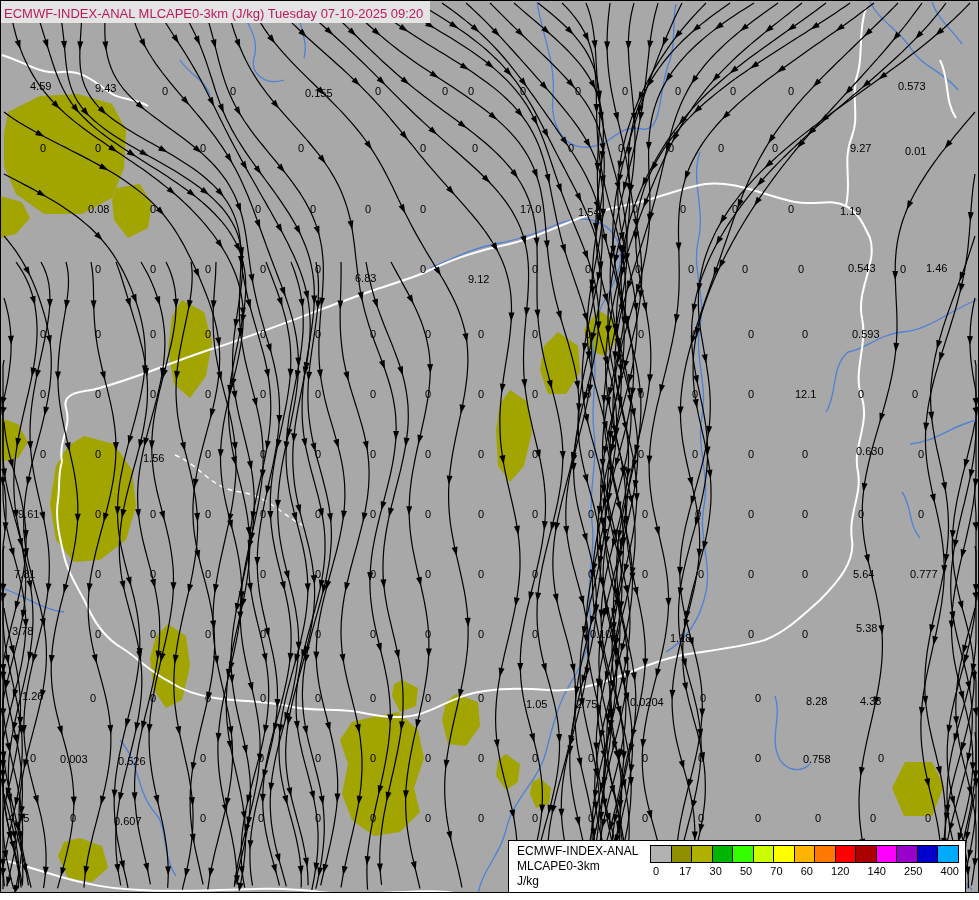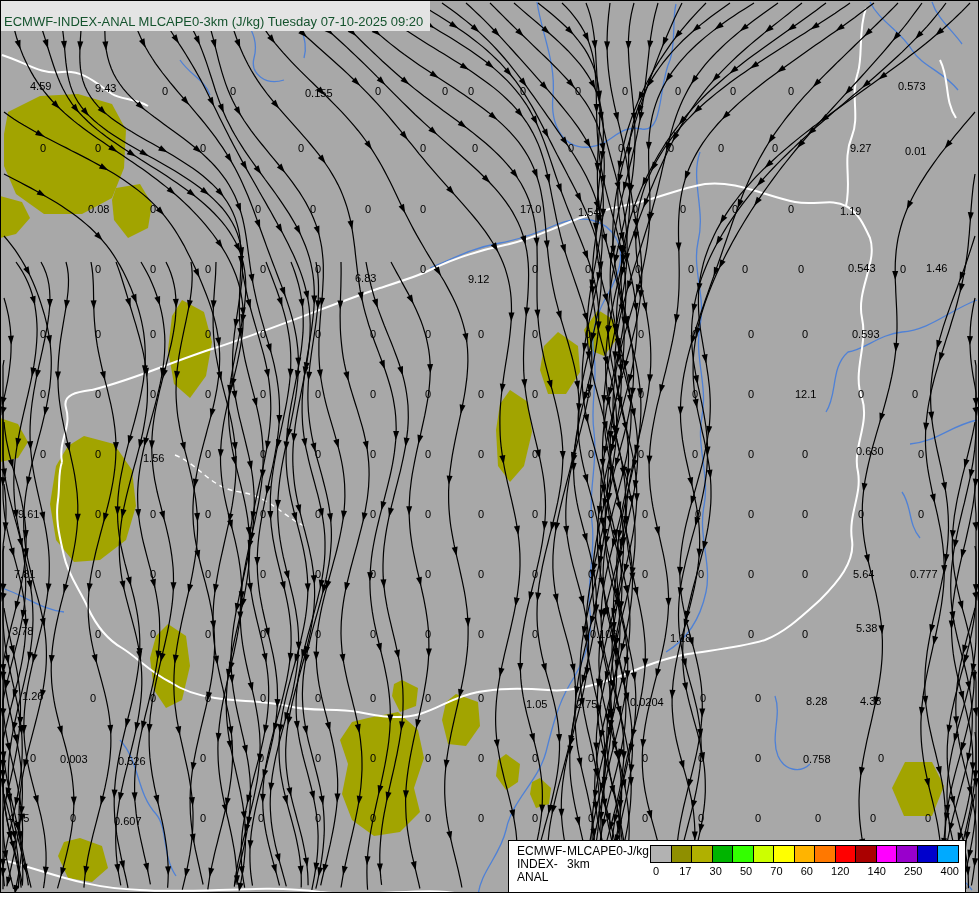--- a/index.html
+++ b/index.html
@@ -1,25 +1,25 @@
 <!DOCTYPE html>
 <html><head>
 <meta charset="utf-8">
 <style>
   html,body{margin:0;padding:0;background:#ffffff;}
   body{width:979px;height:900px;overflow:hidden;font-family:"Liberation Sans",sans-serif;}
   .page{position:relative;width:979px;height:900px;background:#ffffff;}
   .map-wrap{position:absolute;top:0;left:0;width:979px;height:893px;}
   svg text{font-family:"Liberation Sans",sans-serif;font-size:11px;fill:#000;}
   .header{position:absolute;top:1px;left:1px;z-index:5;}
-  .header-line{width:max-content;background:#e4e4e4;color:#14532d;font-size:13px;line-height:17px;
-               padding:12px 7px 1px 3px;white-space:nowrap;}
+  .header-line{width:max-content;background:#e4e4e4;color:#be185d;font-size:13px;line-height:17px;
+               padding:4px 7px 1px 3px;white-space:nowrap;}
   .legend{position:absolute;left:508px;top:840px;width:456px;height:51px;background:#ffffff;
           border:1px solid #000;display:flex;z-index:6;}
-  .legend-titles{width:132px;display:flex;flex-direction:row;justify-content:space-between;
+  .legend-titles{width:132px;display:flex;flex-direction:column;justify-content:space-between;
                  padding:4px 2px 4px 8px;font-size:12px;line-height:13px;color:#000;}
   .legend-bar{flex:1;display:flex;flex-direction:column;padding:4px 6px 2px 0;}
   .swatches{display:flex;height:18px;}
   .swatches div{flex:1;border:1px solid #000;margin-left:-1px;}
   .ticks{display:flex;justify-content:space-between;padding:2px 0 0 0;font-size:11px;color:#000;}
   .ticks div{min-width:10px;text-align:center;}
 </style>
 </head>
 <body>
 

